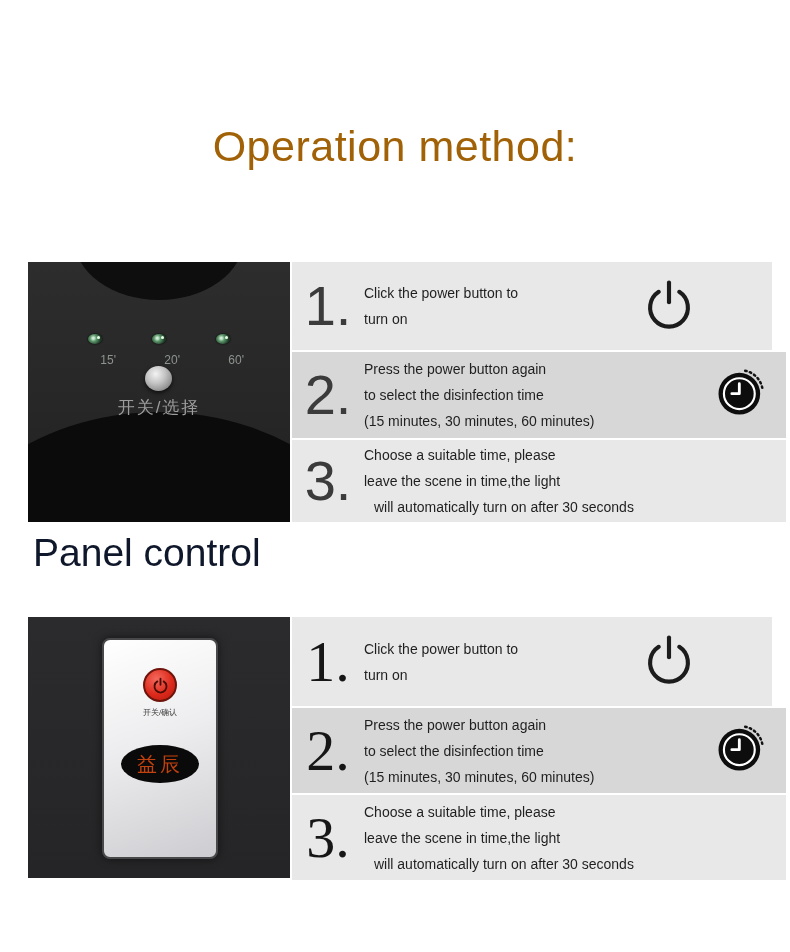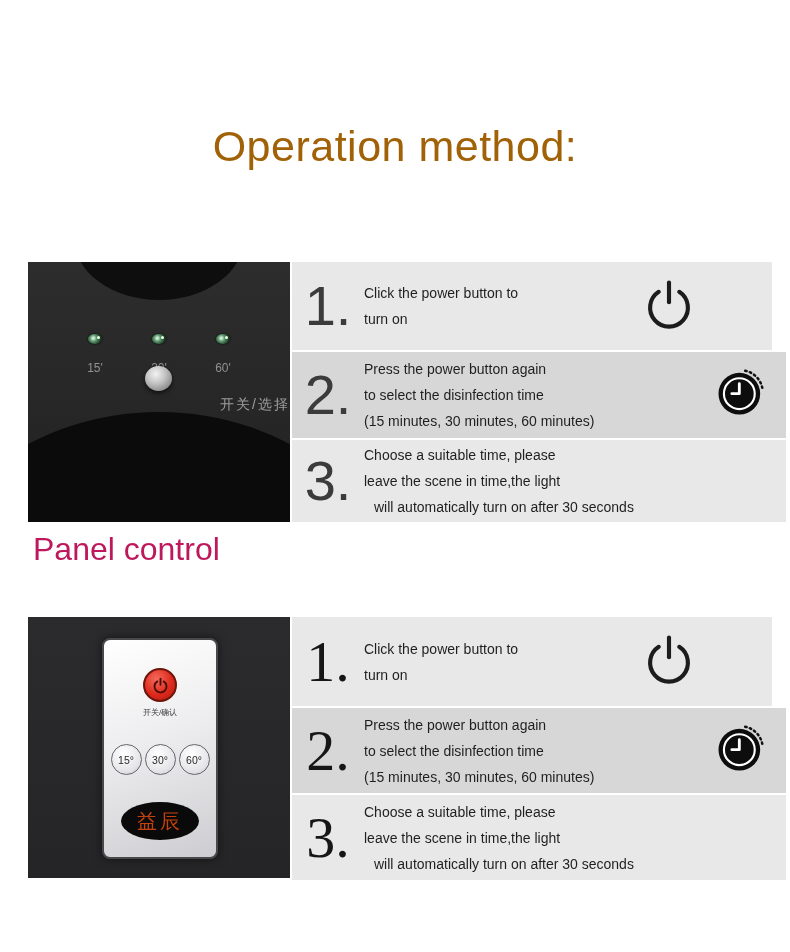--- a/index.html
+++ b/index.html
@@ -3,43 +3,43 @@
 <meta charset="utf-8">
 <style>
   html,body{margin:0;padding:0;}
   body{width:790px;height:952px;background:#ffffff;font-family:"Liberation Sans",sans-serif;overflow:hidden;}
   .page{position:relative;width:790px;height:952px;background:#ffffff;}
 
   
   .title{position:absolute;left:0;right:0;top:122px;text-align:center;font-size:43px;color:#a16207;letter-spacing:.5px;}
 
   
-  .red-label{position:absolute;left:33px;font-size:32px;color:#be185d;text-align:center;}
+  .red-label{position:absolute;left:33px;font-size:39px;color:#0f172a;text-align:center;}
   .red-label.panel{top:531px;}
   .red-label.remote{top:884px;}
 
   
   .photo{position:absolute;left:28px;width:262px;overflow:hidden;}
   .photo.panel{top:262px;height:260px;background:linear-gradient(180deg,#2d2d2d 0%,#272727 55%,#202020 100%);}
   .photo.remote{top:617px;height:261px;background:linear-gradient(180deg,#2b2b2d 0%,#252527 100%);}
 
   .topcircle{position:absolute;left:50%;top:-86px;width:170px;height:124px;margin-left:-85px;background:#0e0e0e;border-radius:50%;}
   .dome{position:absolute;left:-104px;top:150px;width:470px;height:380px;background:#0b0b0b;border-radius:50%;}
 
   .leds-row{position:absolute;top:68px;left:0;right:0;display:flex;justify-content:center;gap:22px;z-index:3;}
   .led-item{width:42px;text-align:center;}
   .led{display:inline-block;width:14px;height:10px;border-radius:50%;
        background:radial-gradient(circle at 38% 42%,#cfeed6 8%,#5a9468 32%,#1c3826 72%,#122315 100%);
        box-shadow:0 0 2px #000;position:relative;}
   .led i{position:absolute;right:2px;top:2px;width:3px;height:3px;border-radius:50%;background:#e8ffe9;}
-  .led-label{margin-top:13px;font-size:12px;color:#8d938f;}
+  .led-label{margin-top:5px;font-size:12px;color:#8d938f;text-align:right;}
   .silver-btn{position:absolute;left:50%;top:104px;width:27px;height:25px;margin-left:-14px;border-radius:50%;z-index:3;
        background:radial-gradient(circle at 40% 32%,#f3f3f3 0%,#c4c4c4 40%,#8e8e8e 75%,#636363 100%);
        box-shadow:0 2px 4px rgba(0,0,0,.65);}
-  .panel-caption{position:absolute;left:0;right:0;top:134px;text-align:right;color:#9d9d9d;font-size:14px;letter-spacing:2px;z-index:4;}
+  .panel-caption{position:absolute;left:0;right:0;top:134px;text-align:center;color:#9d9d9d;font-size:17px;letter-spacing:2px;z-index:4;}
 
   
   .remote-body{position:absolute;left:50%;top:21px;width:112px;height:217px;margin-left:-57px;border-radius:8px;
        background:linear-gradient(160deg,#ffffff 0%,#ededef 45%,#cdcdd1 100%);
        border:2px solid #48484a;box-shadow:0 0 8px rgba(0,0,0,.55);}
   .r-power{width:34px;height:34px;border-radius:50%;margin:28px auto 0;display:flex;align-items:center;justify-content:center;
        background:radial-gradient(circle at 38% 30%,#f4695c 0%,#dd2a1c 55%,#b3190d 100%);
        border:2px solid #6d140b;box-sizing:border-box;}
   .r-power-caption{margin-top:5px;text-align:center;font-size:8px;color:#3c3c3c;}
   .r-btn-row{display:flex;justify-content:center;gap:3px;margin-top:26px;}
@@ -138,25 +138,20 @@
 
   <div class="photo remote">
     <div class="remote-body">
       <div class="r-power">
         <svg width="17" height="17" viewBox="0 0 24 24">
           <path d="M7.6 6.2 A8.5 8.5 0 1 0 16.4 6.2" fill="none" stroke="#4a0c05" stroke-width="2.6" stroke-linecap="round"></path>
           <line x1="12" y1="2.5" x2="12" y2="11" stroke="#4a0c05" stroke-width="2.6" stroke-linecap="round"></line>
         </svg>
       </div>
       <div class="r-power-caption">开关/确认</div>
-      <div class="r-btn-row">
-        <div class="time-btn">15°</div>
-        <div class="time-btn">30°</div>
-        <div class="time-btn">60°</div>
-      </div>
       <div class="r-brand">益辰</div>
     </div>
   </div>
 
   <div class="row row1 light serif-num s2r1">
     <div class="num">1.</div>
     <div class="lines">
       <span>Click the power button to</span><br>
       <span>turn on</span>
     </div>

